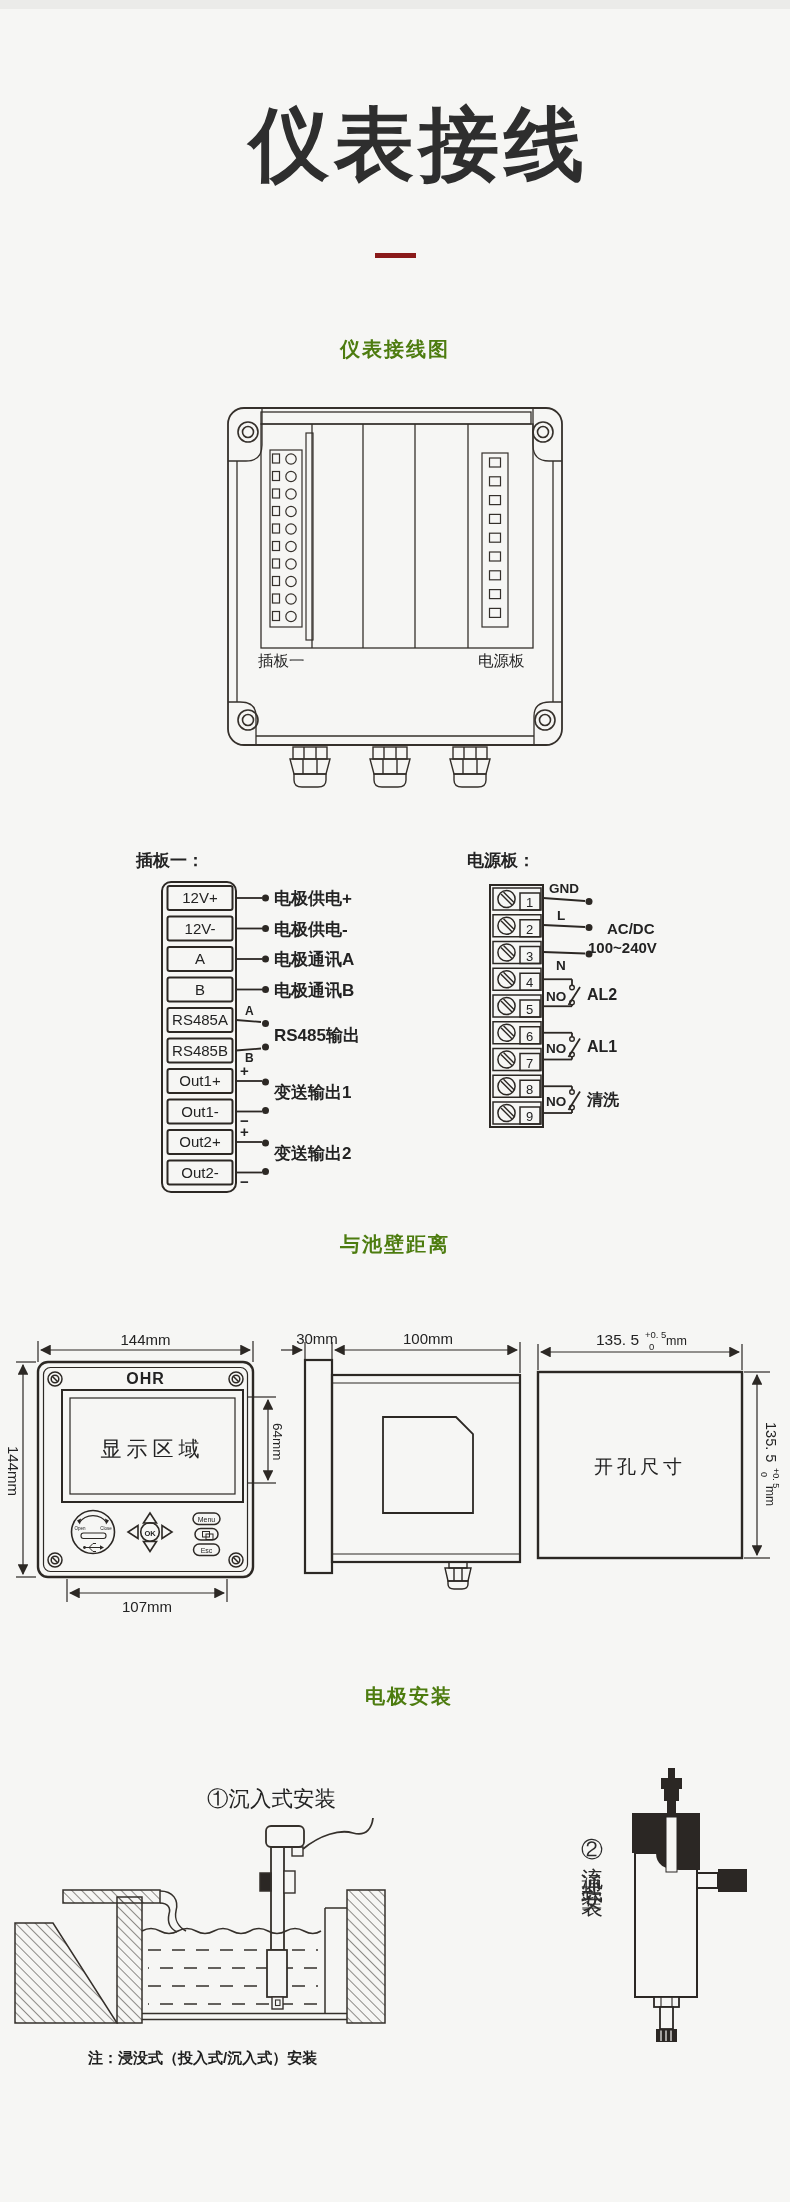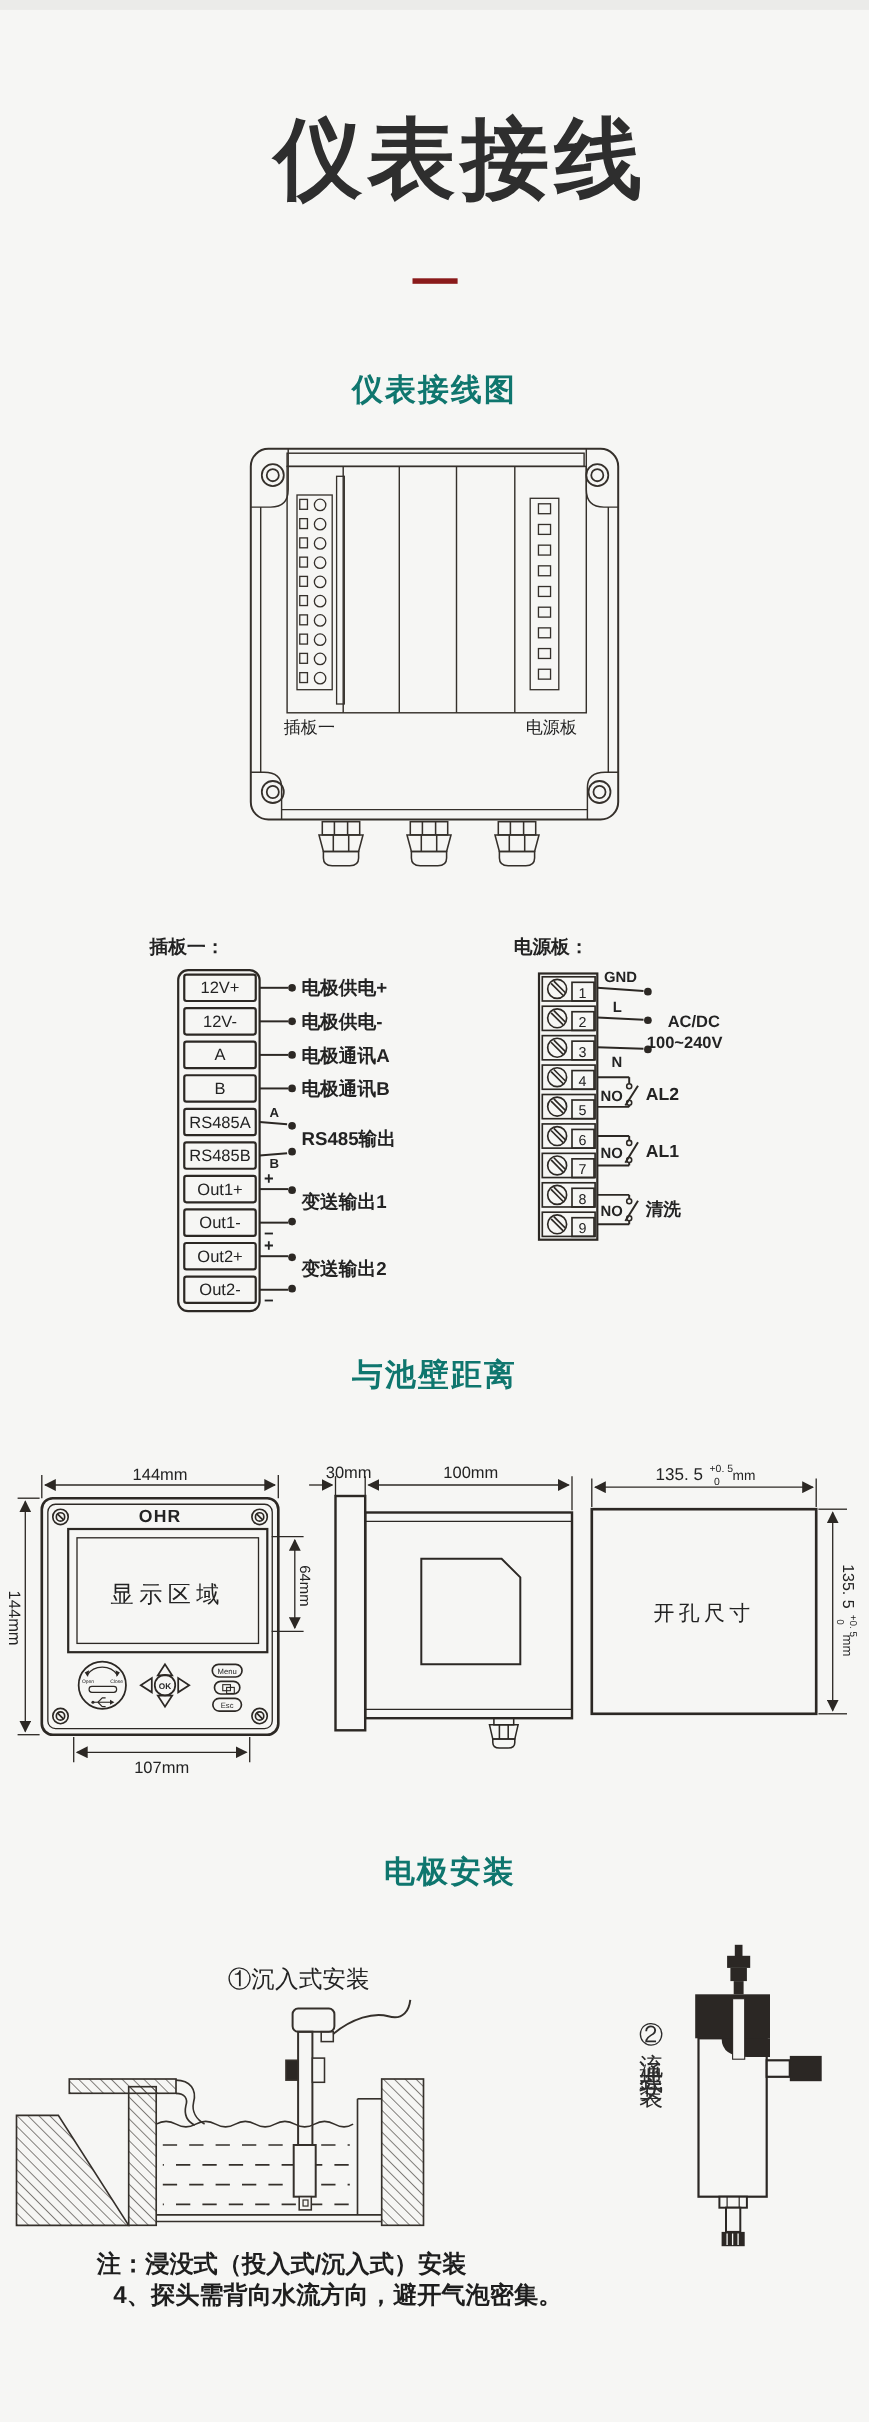--- a/index.html
+++ b/index.html
@@ -2,29 +2,29 @@
 <html><head>
 <meta charset="utf-8">
 <style>
   html,body{margin:0;padding:0;background:#f6f6f4;}
   .stage{position:relative;width:790px;height:2202px;background:#f6f6f4;overflow:hidden;
          font-family:"Liberation Sans",sans-serif;color:#262626;}
   .topstrip{position:absolute;top:0;left:0;width:790px;height:9px;background:#ebebe9;}
   .title{position:absolute;top:92px;left:0;width:790px;text-align:center;
          font-size:80px;font-weight:700;letter-spacing:5px;color:#2e2e2e;padding-left:24px;}
   .dash{position:absolute;top:253px;left:375px;width:41px;height:5px;background:#8a1a1a;}
-  .h2{position:absolute;left:0;width:790px;text-align:center;font-size:28px;font-weight:600;
-      color:#0f766e;letter-spacing:2px;}
+  .h2{position:absolute;left:0;width:790px;text-align:center;font-size:20px;font-weight:600;
+      color:#4d7c0f;letter-spacing:2px;}
   #h2-wiring{top:336px;}
   #h2-dims{top:1231px;}
   #h2-install{top:1683px;margin-left:14px;}
   .abs{position:absolute;}
   .vlabel{position:absolute;left:577px;top:1820px;writing-mode:vertical-rl;text-orientation:upright;
           font-size:22px;letter-spacing:7px;color:#2b2b2b;font-family:"Liberation Serif",serif;}
-  .notes{position:absolute;left:88px;top:2043px;font-size:22px;font-weight:600;color:#1e1e1e;
+  .notes{position:absolute;left:88px;top:2043px;font-size:15px;font-weight:600;color:#1e1e1e;
          line-height:29px;white-space:nowrap;}
   .notes .ind{margin-left:15px;}
   svg text{fill:#232323;}
 </style>
 </head>
 <body>
 
 <div class="stage">
   <div class="topstrip"></div>
 
@@ -515,15 +515,14 @@
         <line x1="666" y1="270.5" x2="666" y2="281"></line>
         <line x1="671" y1="270.5" x2="671" y2="281"></line>
       </g>
     </g>
   </svg>
 
   <div class="vlabel">②流通式安装</div>
 
   <div class="notes">
     <div>注：浸没式（投入式/沉入式）安装</div>
-    <div class="ind">4、探头需背向水流方向，避开气泡密集。</div>
   </div>
 </div>
 
 </body></html>

